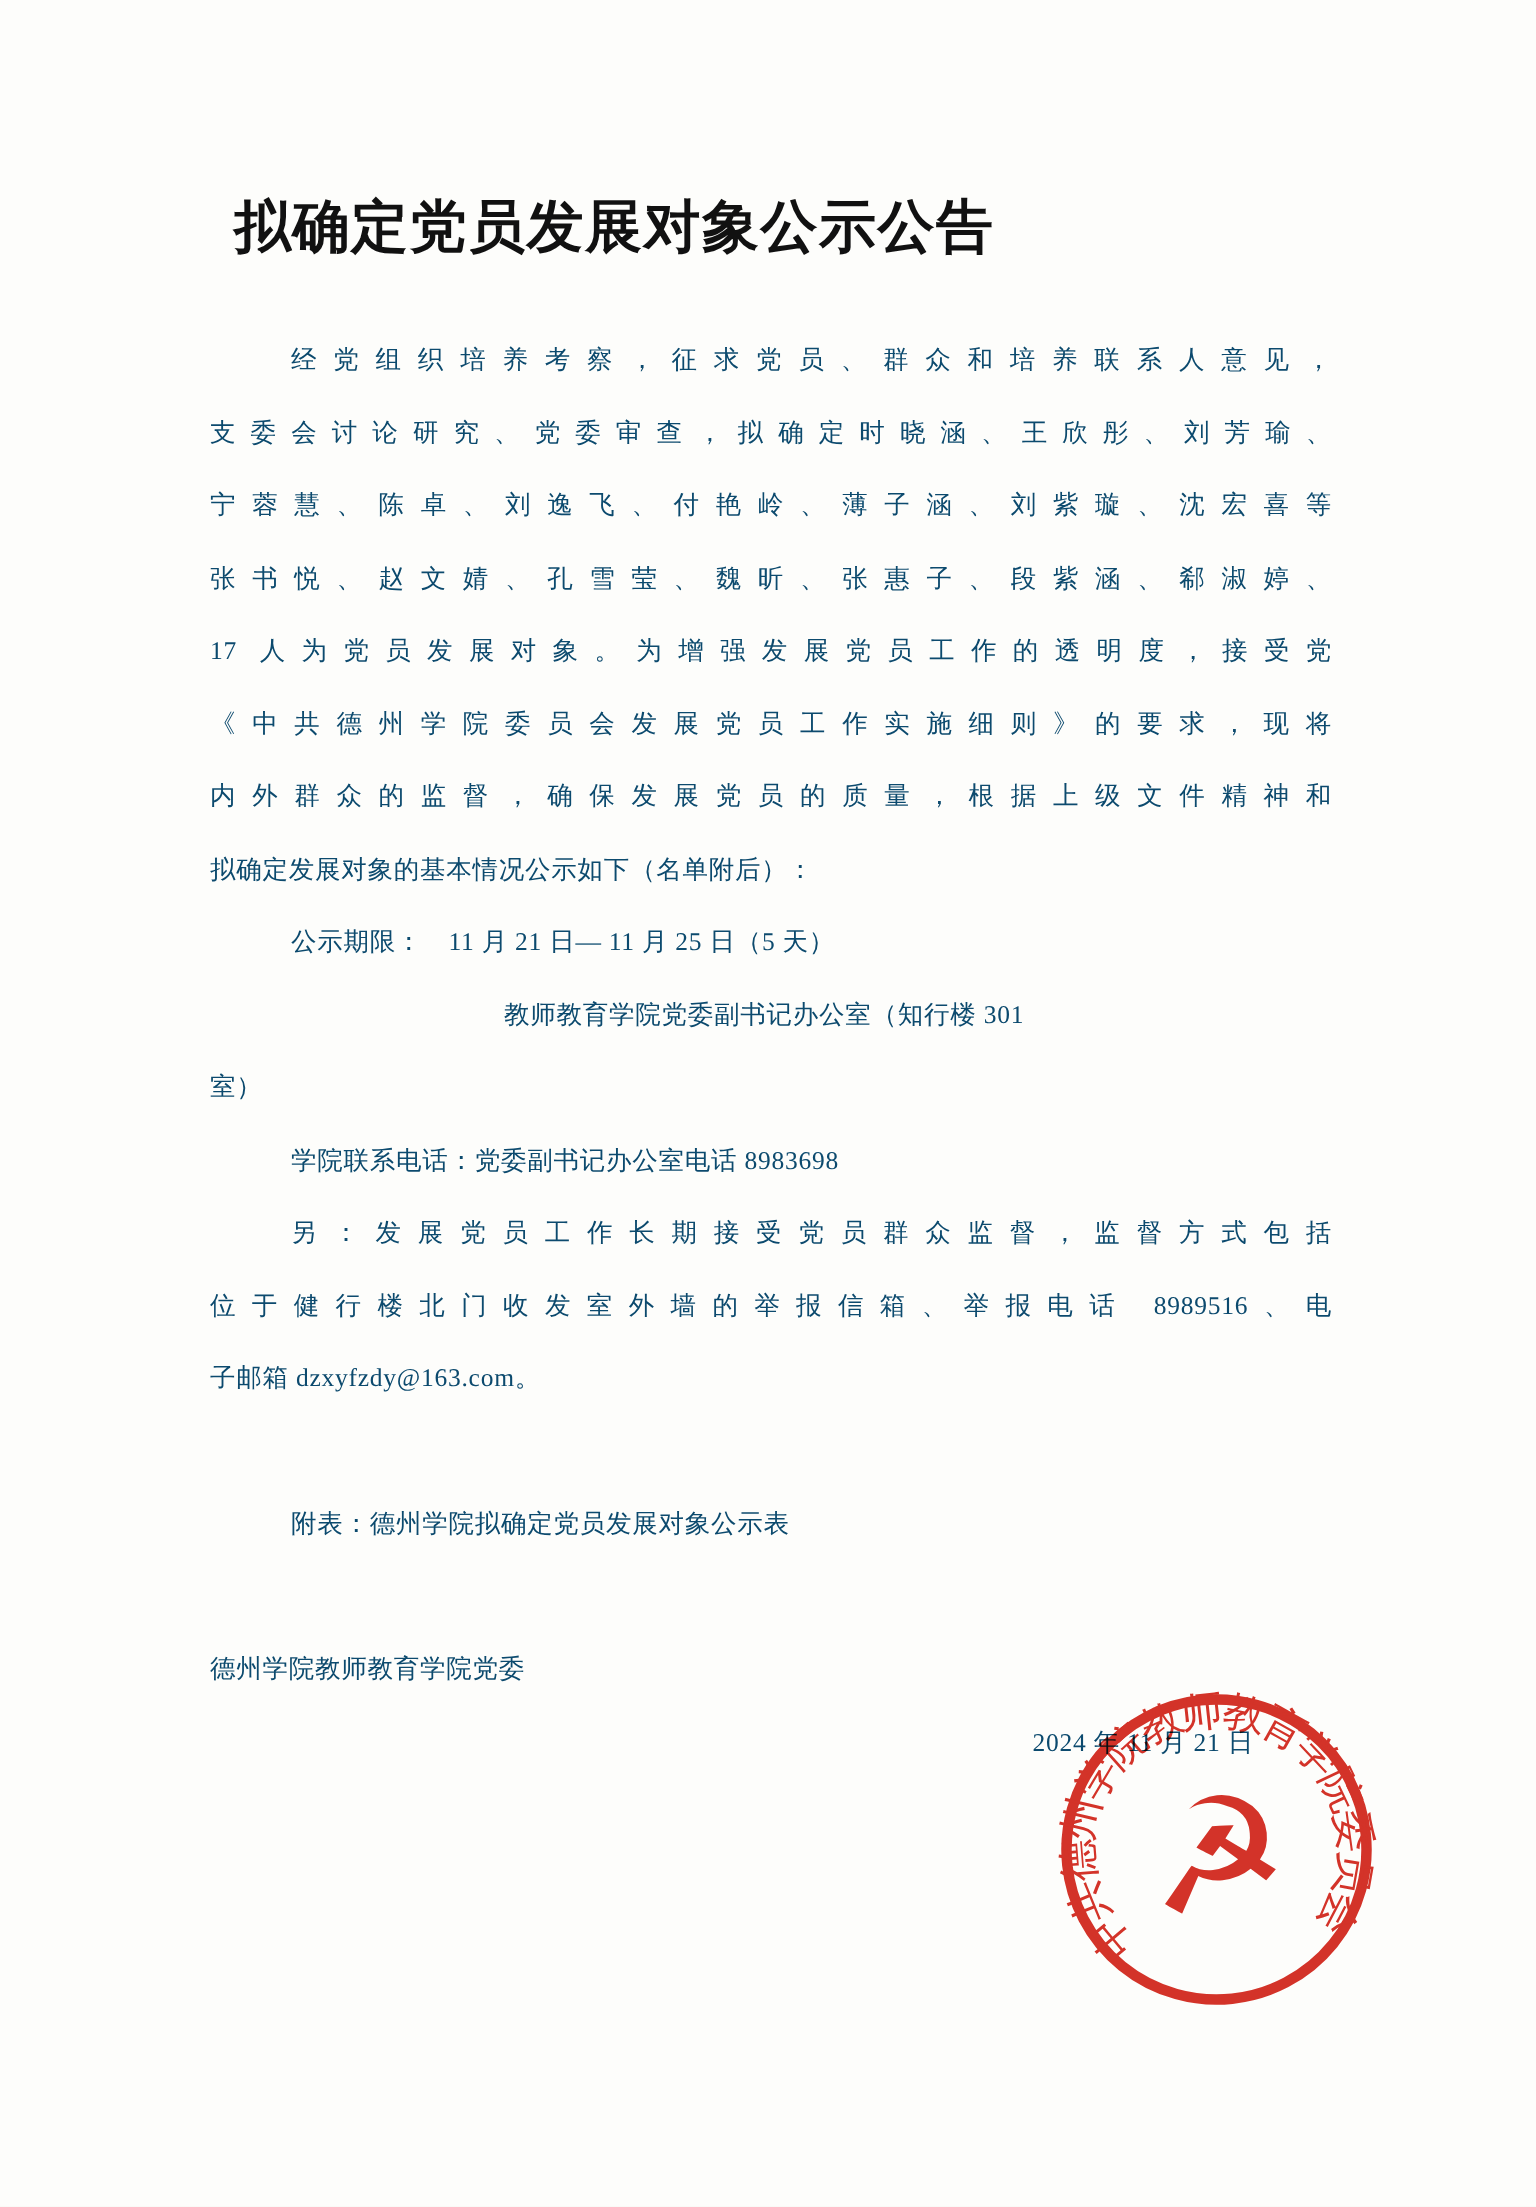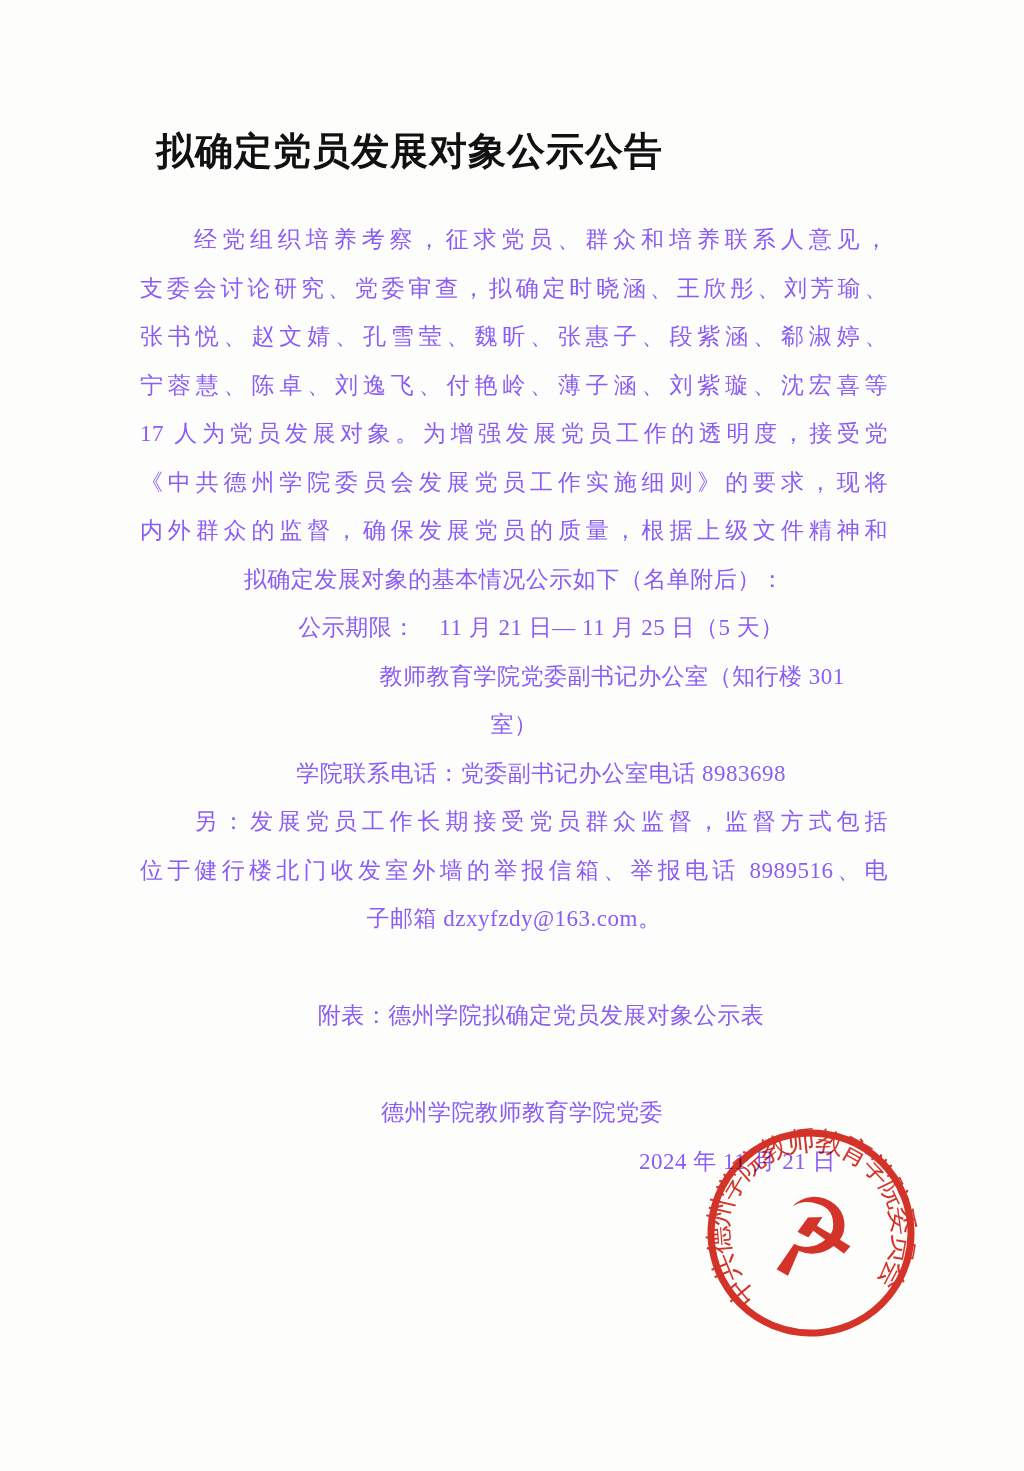--- a/index.html
+++ b/index.html
@@ -23,26 +23,26 @@
     font-weight: 700;
     font-size: 38px;
     line-height: 50px;
     letter-spacing: 1px;
     color: #111;
   }
   .content {
     position: absolute;
     left: 140px; top: 216px;
     width: 748px;
-    font-size: 23px;
+    font-size: 17px;
     line-height: 48.5px;
     letter-spacing: 0.5px;
-    color: #8b5cf6;
+    color: #0c4a6e;
   }
-  .line { min-height: 48.5px; white-space: nowrap; text-align: center; }
+  .line { min-height: 48.5px; white-space: nowrap; }
   .indent  { text-indent: 54px; }
   .indent7 { text-indent: 196px; }
   .jf { white-space: normal; text-align: justify; text-align-last: justify; }
   .blank { height: 48.5px; }
   .sig-line  { margin-right: -16px; }
   .date-line { text-align: right; padding-right: 52px; }
   .seal {
     position: absolute;
     left: 704px; top: 1126px;
     width: 214px; height: 214px;
@@ -57,22 +57,22 @@
 <body>
 
 <div class="page">
 
   <div class="doc-title">拟确定党员发展对象公示公告</div>
 
   <div class="content">
 
     <div class="line indent jf">经党组织培养考察，征求党员、群众和培养联系人意见，</div>
     <div class="line jf">支委会讨论研究、党委审查，拟确定时晓涵、王欣彤、刘芳瑜、</div>
+    <div class="line jf">宁蓉慧、陈卓、刘逸飞、付艳岭、薄子涵、刘紫璇、沈宏喜等</div>
     <div class="line jf">张书悦、赵文婧、孔雪莹、魏昕、张惠子、段紫涵、郗淑婷、</div>
-    <div class="line jf">宁蓉慧、陈卓、刘逸飞、付艳岭、薄子涵、刘紫璇、沈宏喜等</div>
     <div class="line jf">17 人为党员发展对象。为增强发展党员工作的透明度，接受党</div>
     <div class="line jf">《中共德州学院委员会发展党员工作实施细则》的要求，现将</div>
     <div class="line jf">内外群众的监督，确保发展党员的质量，根据上级文件精神和</div>
     <div class="line">拟确定发展对象的基本情况公示如下（名单附后）：</div>
 
     <div class="line indent">公示期限：　11 月 21 日— 11 月 25 日（5 天）</div>
     <div class="line indent7">教师教育学院党委副书记办公室（知行楼 301</div>
     <div class="line">室）</div>
 
     <div class="line indent">学院联系电话：党委副书记办公室电话 8983698</div>

